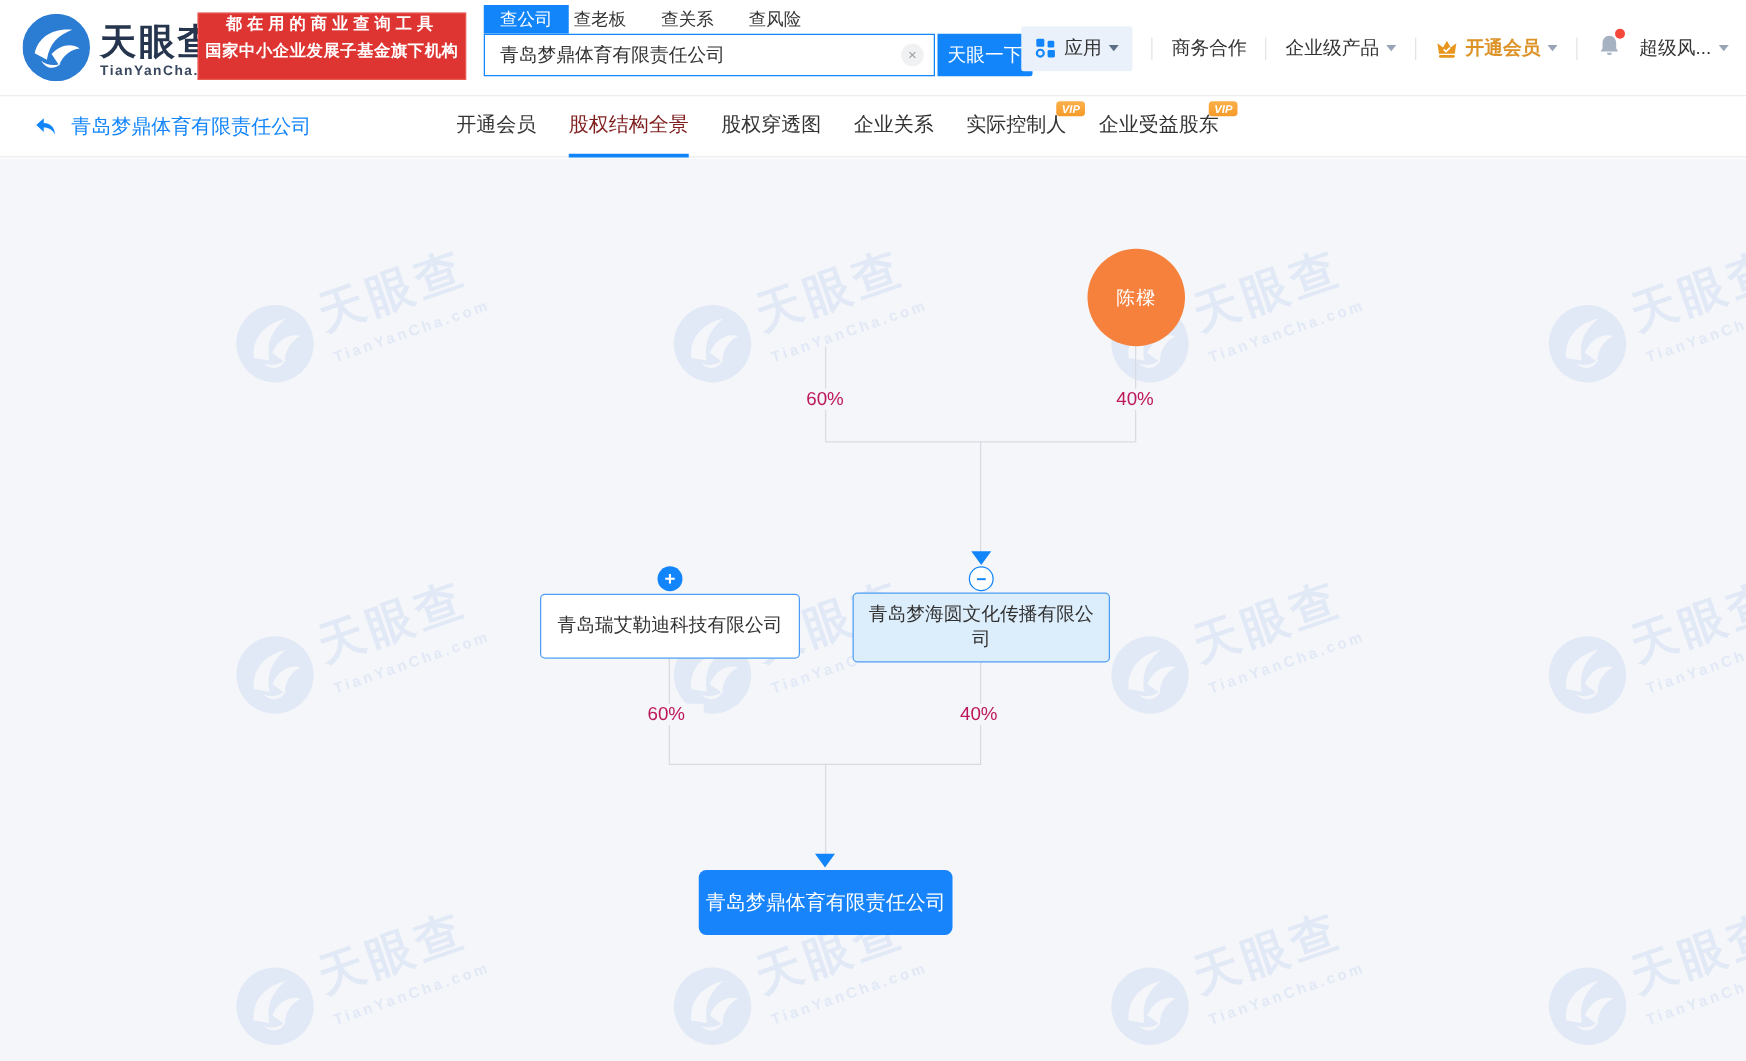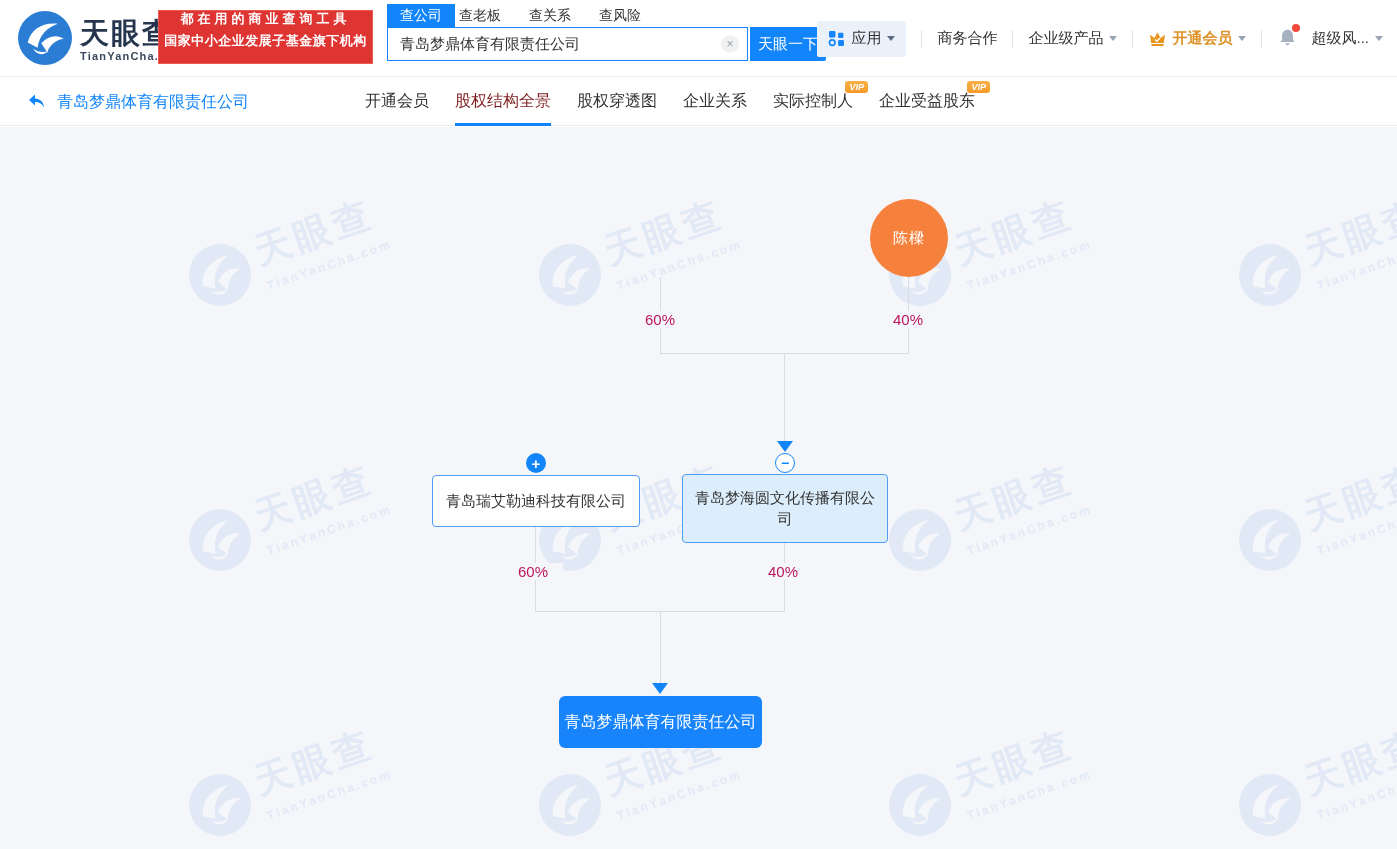--- a/index.html
+++ b/index.html
@@ -349,18 +349,18 @@
     <div class="pct" style="left:878px;top:184px">40%</div>
     <div class="pct" style="left:503px;top:436px">60%</div>
     <div class="pct" style="left:753px;top:436px">40%</div>
 
     <div class="pcircle" style="left:870px;top:72px">陈樑</div>
 
     <div class="node-toggle plus" style="left:526px;top:326px">+</div>
     <div class="node-toggle minus" style="left:775px;top:326px">−</div>
 
     <div class="cbox white" style="left:432px;top:348px;width:208px;height:52px">青岛瑞艾勒迪科技有限公司</div>
-    <div class="cbox lightblue" style="left:682px;top:347px;width:206px;height:69px">青岛梦海圆文化传播有限公司</div>
+    <div class="cbox lightblue" style="left:682px;top:347px;width:206px;height:56px">青岛梦海圆文化传播有限公司</div>
 
     <div class="target-box" style="left:559px;top:569px;width:203px;height:52px">青岛梦鼎体育有限责任公司</div>
   </div>
 
 </div>
 
 </body></html>

